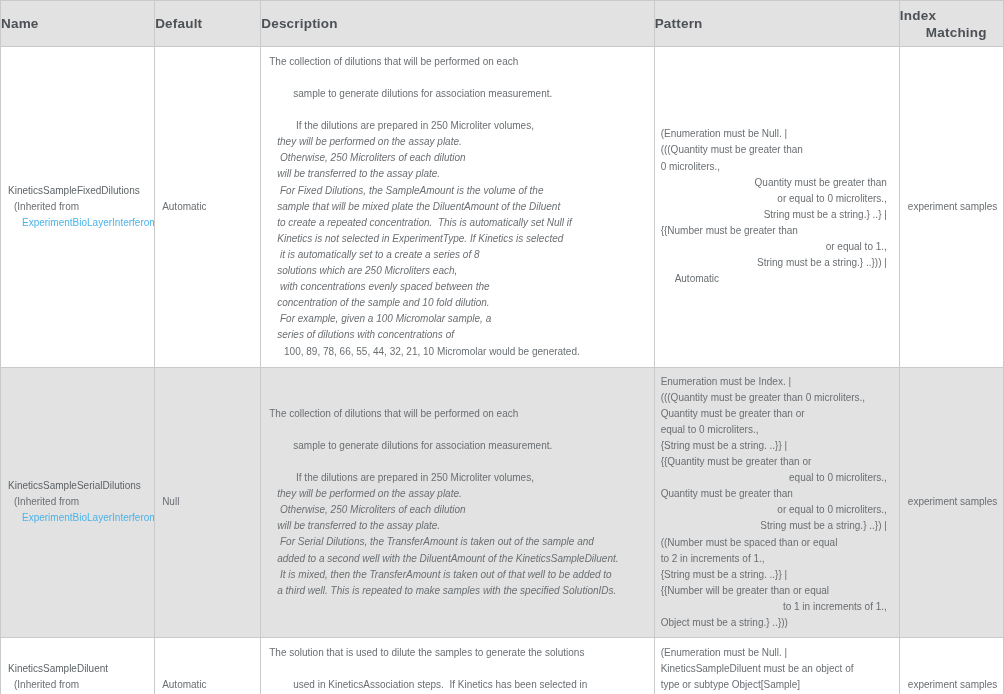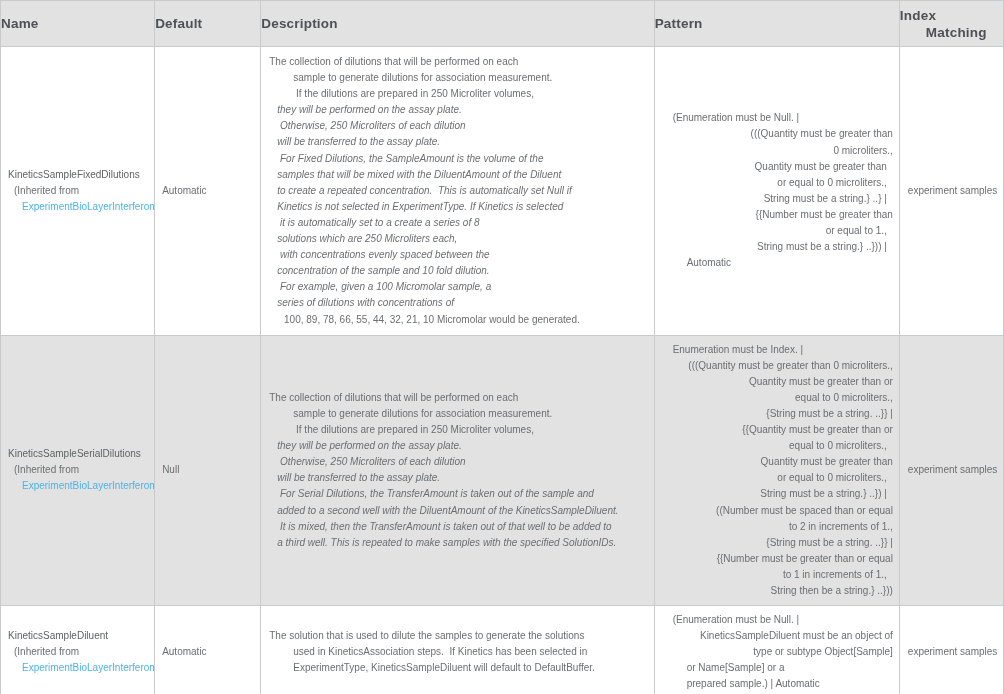--- a/index.html
+++ b/index.html
@@ -78,35 +78,34 @@
   .default-cell .cellpad { white-space: nowrap; }
 
   
   .desc-cell .cellpad { padding: 7px 8px 7px 8px; }
   .desc-line {
     display: block;
     white-space: pre;
     line-height: 16.1px;
   }
   .desc-line.i0 { padding-left: 0px; }
-  .desc-line.i1 { padding-left: 24px; }
+  .desc-line.i1 { padding-left: 24px; margin-top: 16px; }
   .desc-line.i2 { padding-left: 8px; font-style: italic; }
   .desc-line.i3 { padding-left: 12px; }
 
   
   .pattern-cell .cellpad {
     padding: 6px 6px 6px 6px;
     text-align: center;
-    margin-left: 12px;
   }
   .pat-line {
     display: block;
     white-space: pre;
     line-height: 16.1px;
-    text-align: right;
+    text-align: left;
   }
   .pat-line.p-left  { text-align: left; }
   .pat-line.p-right { text-align: right; padding-right: 6px; }
   .pat-line.p-l2    { text-align: left; padding-left: 14px; }
 
   
   .index-cell .cellpad { white-space: nowrap; padding-left: 8px; }
 </style>
 </head>
 <body>
@@ -153,21 +152,21 @@
         </td>
         <td class="desc-cell">
           <div class="cellpad">
             <span class="desc-line i0">The collection of dilutions that will be performed on each</span>
             <span class="desc-line i1">sample to generate dilutions for association measurement.</span>
             <span class="desc-line i1"> If the dilutions are prepared in 250 Microliter volumes,</span>
             <span class="desc-line i2">they will be performed on the assay plate.</span>
             <span class="desc-line i2"> Otherwise, 250 Microliters of each dilution</span>
             <span class="desc-line i2">will be transferred to the assay plate.</span>
             <span class="desc-line i2"> For Fixed Dilutions, the SampleAmount is the volume of the</span>
-            <span class="desc-line i2">samples that will be mixed with the DiluentAmount of the Diluent</span>
+            <span class="desc-line i2">sample that will be mixed plate the DiluentAmount of the Diluent</span>
             <span class="desc-line i2">to create a repeated concentration.  This is automatically set Null if</span>
             <span class="desc-line i2">Kinetics is not selected in ExperimentType. If Kinetics is selected</span>
             <span class="desc-line i2"> it is automatically set to a create a series of 8</span>
             <span class="desc-line i2">solutions which are 250 Microliters each,</span>
             <span class="desc-line i2"> with concentrations evenly spaced between the</span>
             <span class="desc-line i2">concentration of the sample and 10 fold dilution.</span>
             <span class="desc-line i2"> For example, given a 100 Micromolar sample, a</span>
             <span class="desc-line i2">series of dilutions with concentrations of</span>
             <span class="desc-line i3"> 100, 89, 78, 66, 55, 44, 32, 21, 10 Micromolar would be generated.</span>
           </div>
@@ -223,23 +222,23 @@
             <span class="pat-line ">equal to 0 microliters.,</span>
             <span class="pat-line ">{String must be a string. ..}} |</span>
             <span class="pat-line ">{{Quantity must be greater than or</span>
             <span class="pat-line p-right">equal to 0 microliters.,</span>
             <span class="pat-line ">Quantity must be greater than</span>
             <span class="pat-line p-right">or equal to 0 microliters.,</span>
             <span class="pat-line p-right">String must be a string.} ..}) |</span>
             <span class="pat-line ">((Number must be spaced than or equal</span>
             <span class="pat-line ">to 2 in increments of 1.,</span>
             <span class="pat-line ">{String must be a string. ..}} |</span>
-            <span class="pat-line ">{{Number must be greater than or equal</span>
+            <span class="pat-line ">{{Number will be greater than or equal</span>
             <span class="pat-line p-right">to 1 in increments of 1.,</span>
-            <span class="pat-line ">String then be a string.} ..}))</span>
+            <span class="pat-line ">Object must be a string.} ..}))</span>
           </div>
         </td>
         <td class="index-cell">
           <div class="cellpad">experiment samples</div>
         </td>
       </tr>
       <tr class="row-odd">
         <td class="name-cell">
           <div class="cellpad">
             <span class="name-title">KineticsSampleDiluent</span>

